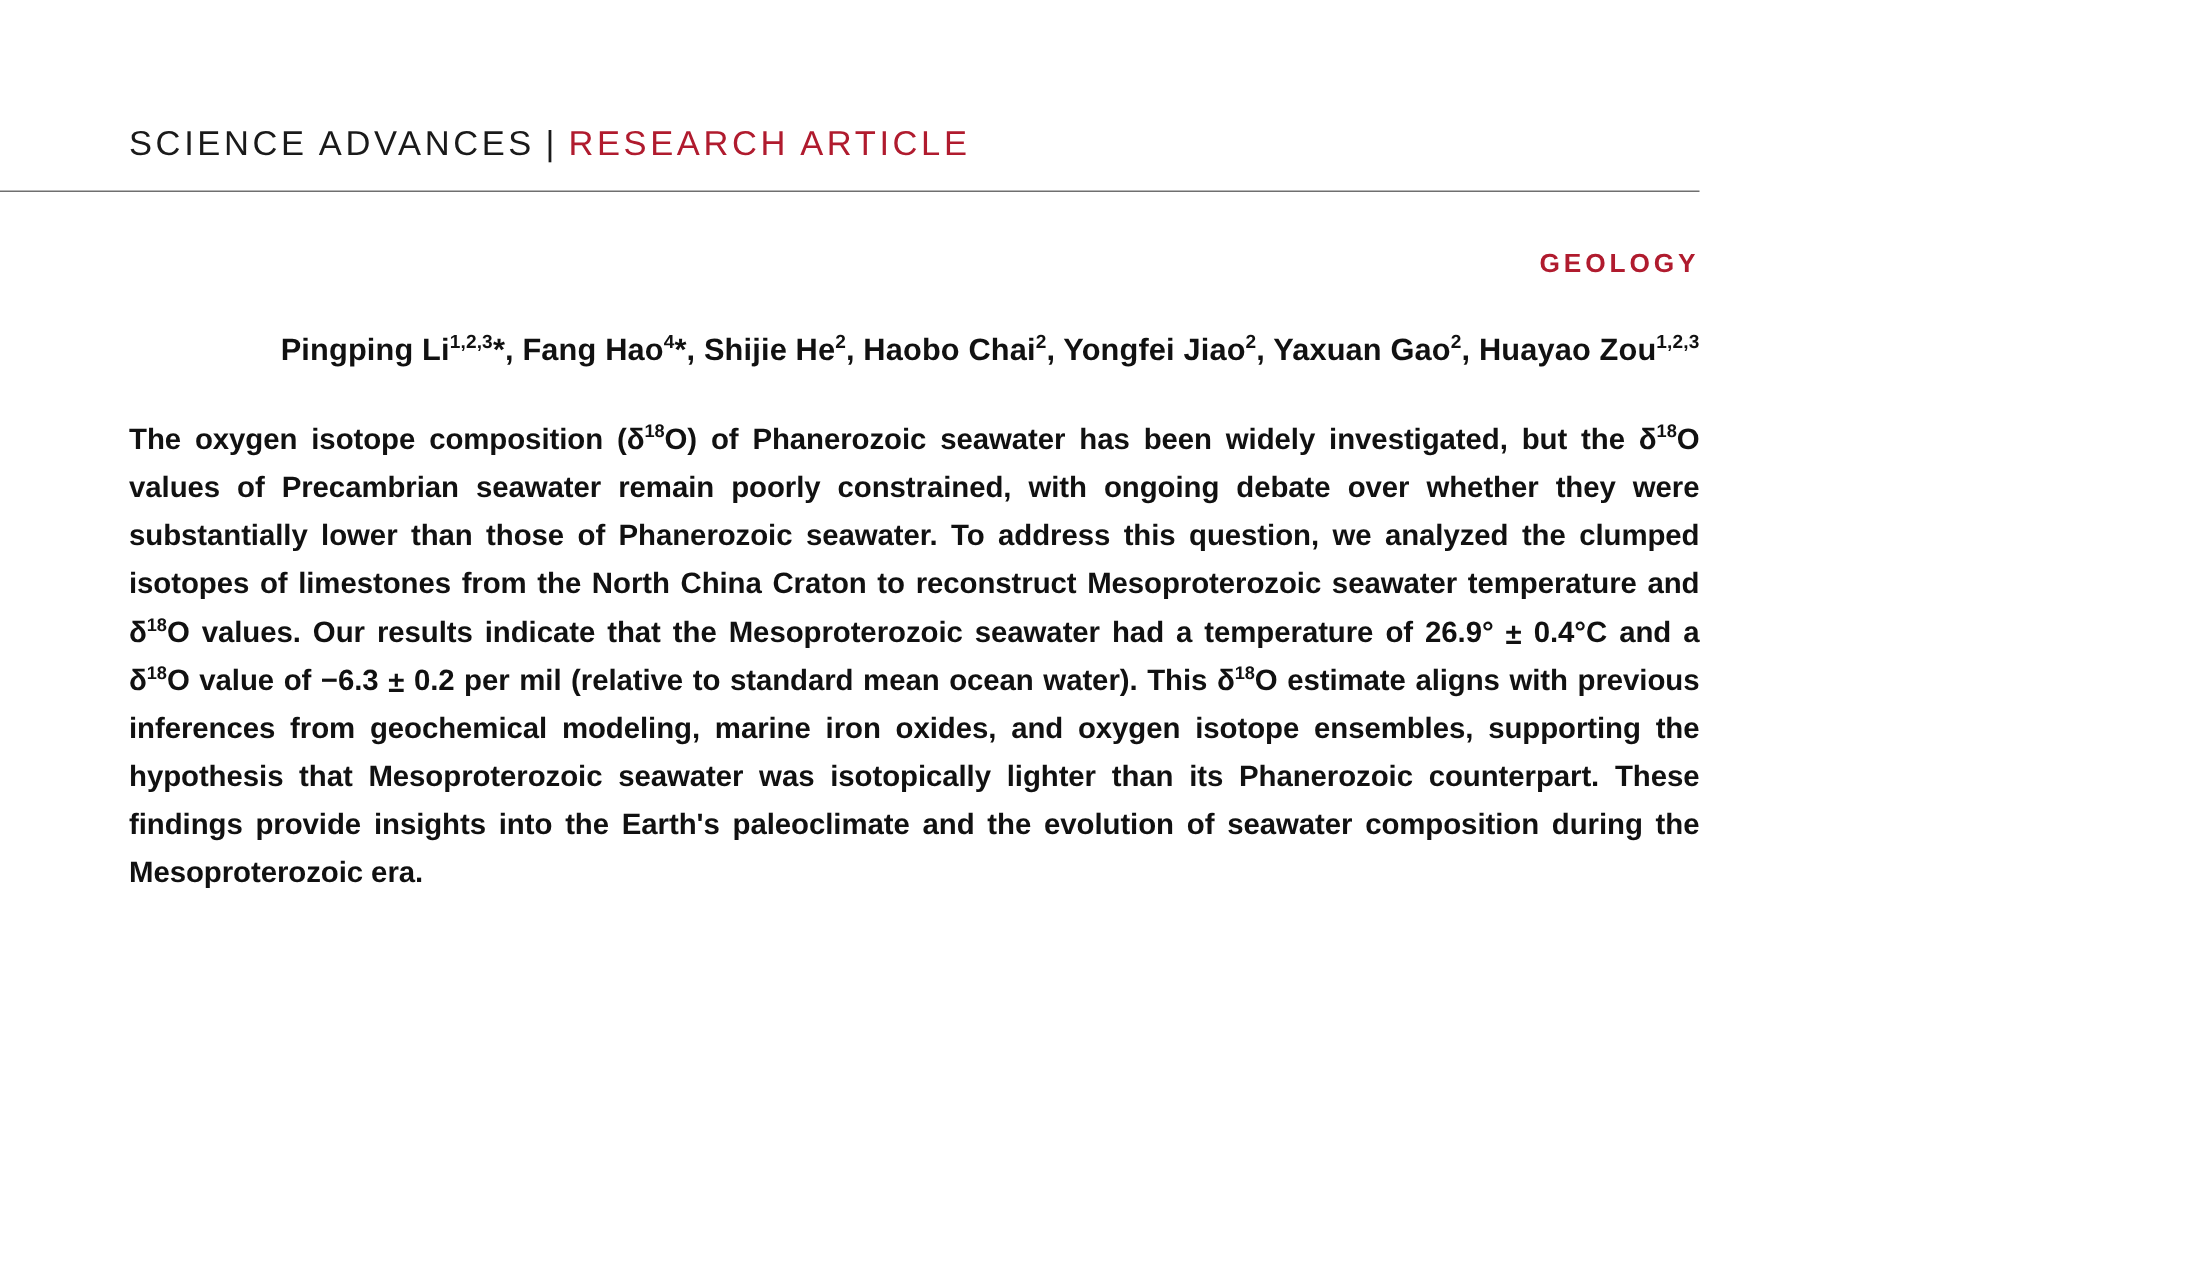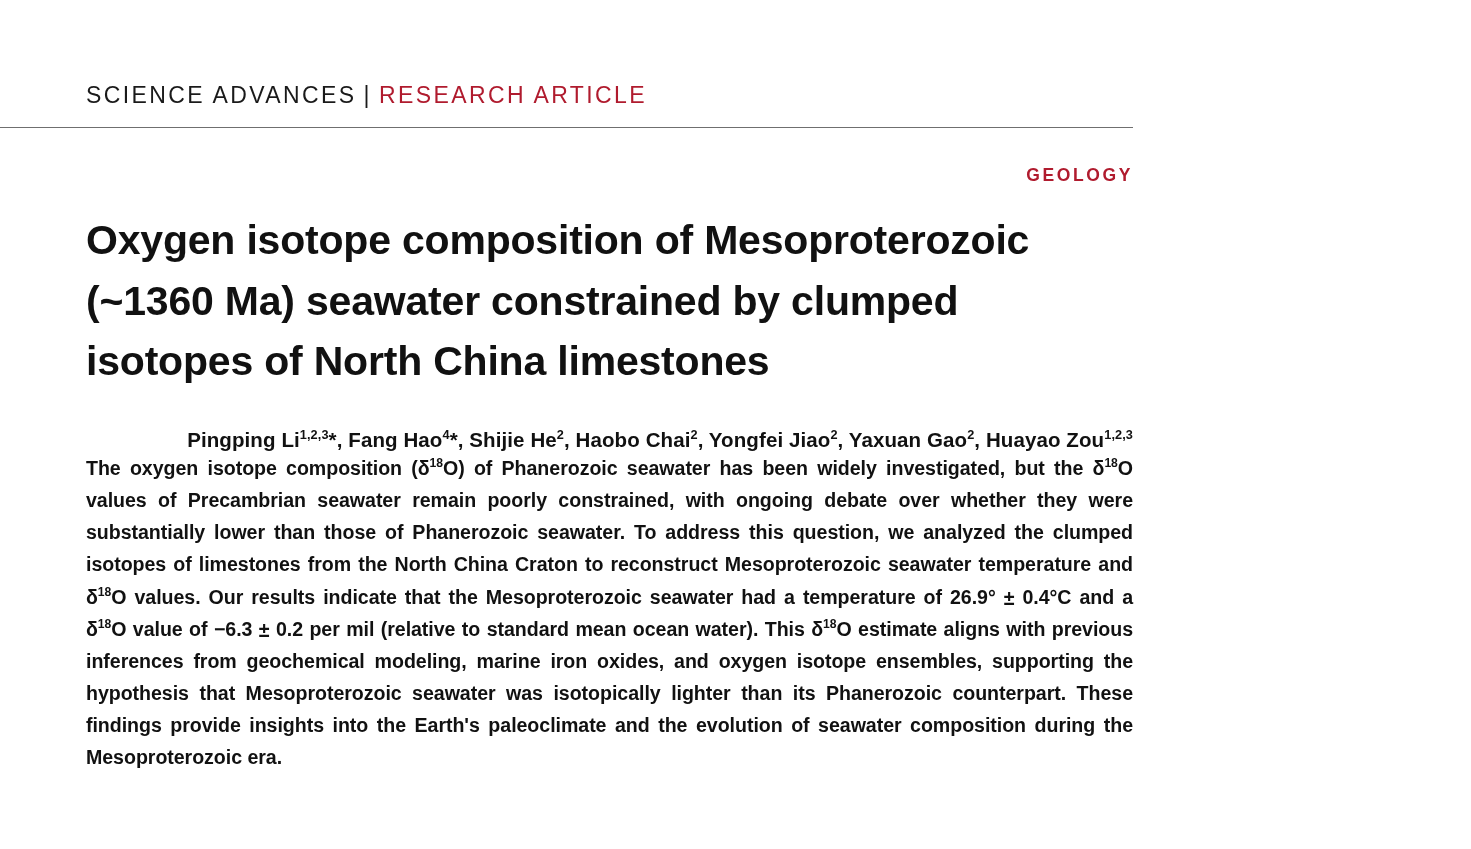--- a/index.html
+++ b/index.html
@@ -80,20 +80,21 @@
   }
   .authors sup {
     font-size: 0.62em;
     vertical-align: super;
     line-height: 0;
     font-weight: 700;
   }
 
   
   .abstract {
+    margin-top: 31px;
     font-size: 19.6px;
     line-height: 1.64;
     text-align: justify;
     font-weight: 600;
     color: #111111;
     max-width: 1300px;
     letter-spacing: -0.05px;
   }
   .abstract sup {
     font-size: 0.62em;
@@ -111,19 +112,18 @@
 <div class="page">
 
   <div class="runninghead">
     <span class="journal">SCIENCE ADVANCES</span><span class="sep">|</span><span class="artType">RESEARCH ARTICLE</span>
   </div>
 
   <div class="rule"></div>
 
   <div class="seclabel">GEOLOGY</div>
 
-  <h1 class="title">Oxygen isotope composition of Mesoproterozoic (~1360 Ma) seawater constrained by clumped isotopes of North China limestones</h1>
 
   <div class="authors">Pingping Li<sup>1,2,3</sup>*, Fang Hao<sup>4</sup>*, Shijie He<sup>2</sup>, Haobo Chai<sup>2</sup>, Yongfei Jiao<sup>2</sup>, Yaxuan Gao<sup>2</sup>, Huayao Zou<sup>1,2,3</sup></div>
 
   <div class="abstract">The oxygen isotope composition (δ<sup>18</sup>O) of Phanerozoic seawater has been widely investigated, but the δ<sup>18</sup>O values of Precambrian seawater remain poorly constrained, with ongoing debate over whether they were substantially lower than those of Phanerozoic seawater. To address this question, we analyzed the clumped isotopes of limestones from the North China Craton to reconstruct Mesoproterozoic seawater temperature and δ<sup>18</sup>O values. Our results indicate that the Mesoproterozoic seawater had a temperature of 26.9° <span class="pm">±</span> 0.4°C and a δ<sup>18</sup>O value of −6.3 <span class="pm">±</span> 0.2 per mil (relative to standard mean ocean water). This δ<sup>18</sup>O estimate aligns with previous inferences from geochemical modeling, marine iron oxides, and oxygen isotope ensembles, supporting the hypothesis that Mesoproterozoic seawater was isotopically lighter than its Phanerozoic counterpart. These findings provide insights into the Earth's paleoclimate and the evolution of seawater composition during the Mesoproterozoic era.</div>
 
 </div>
 
 </body></html>

